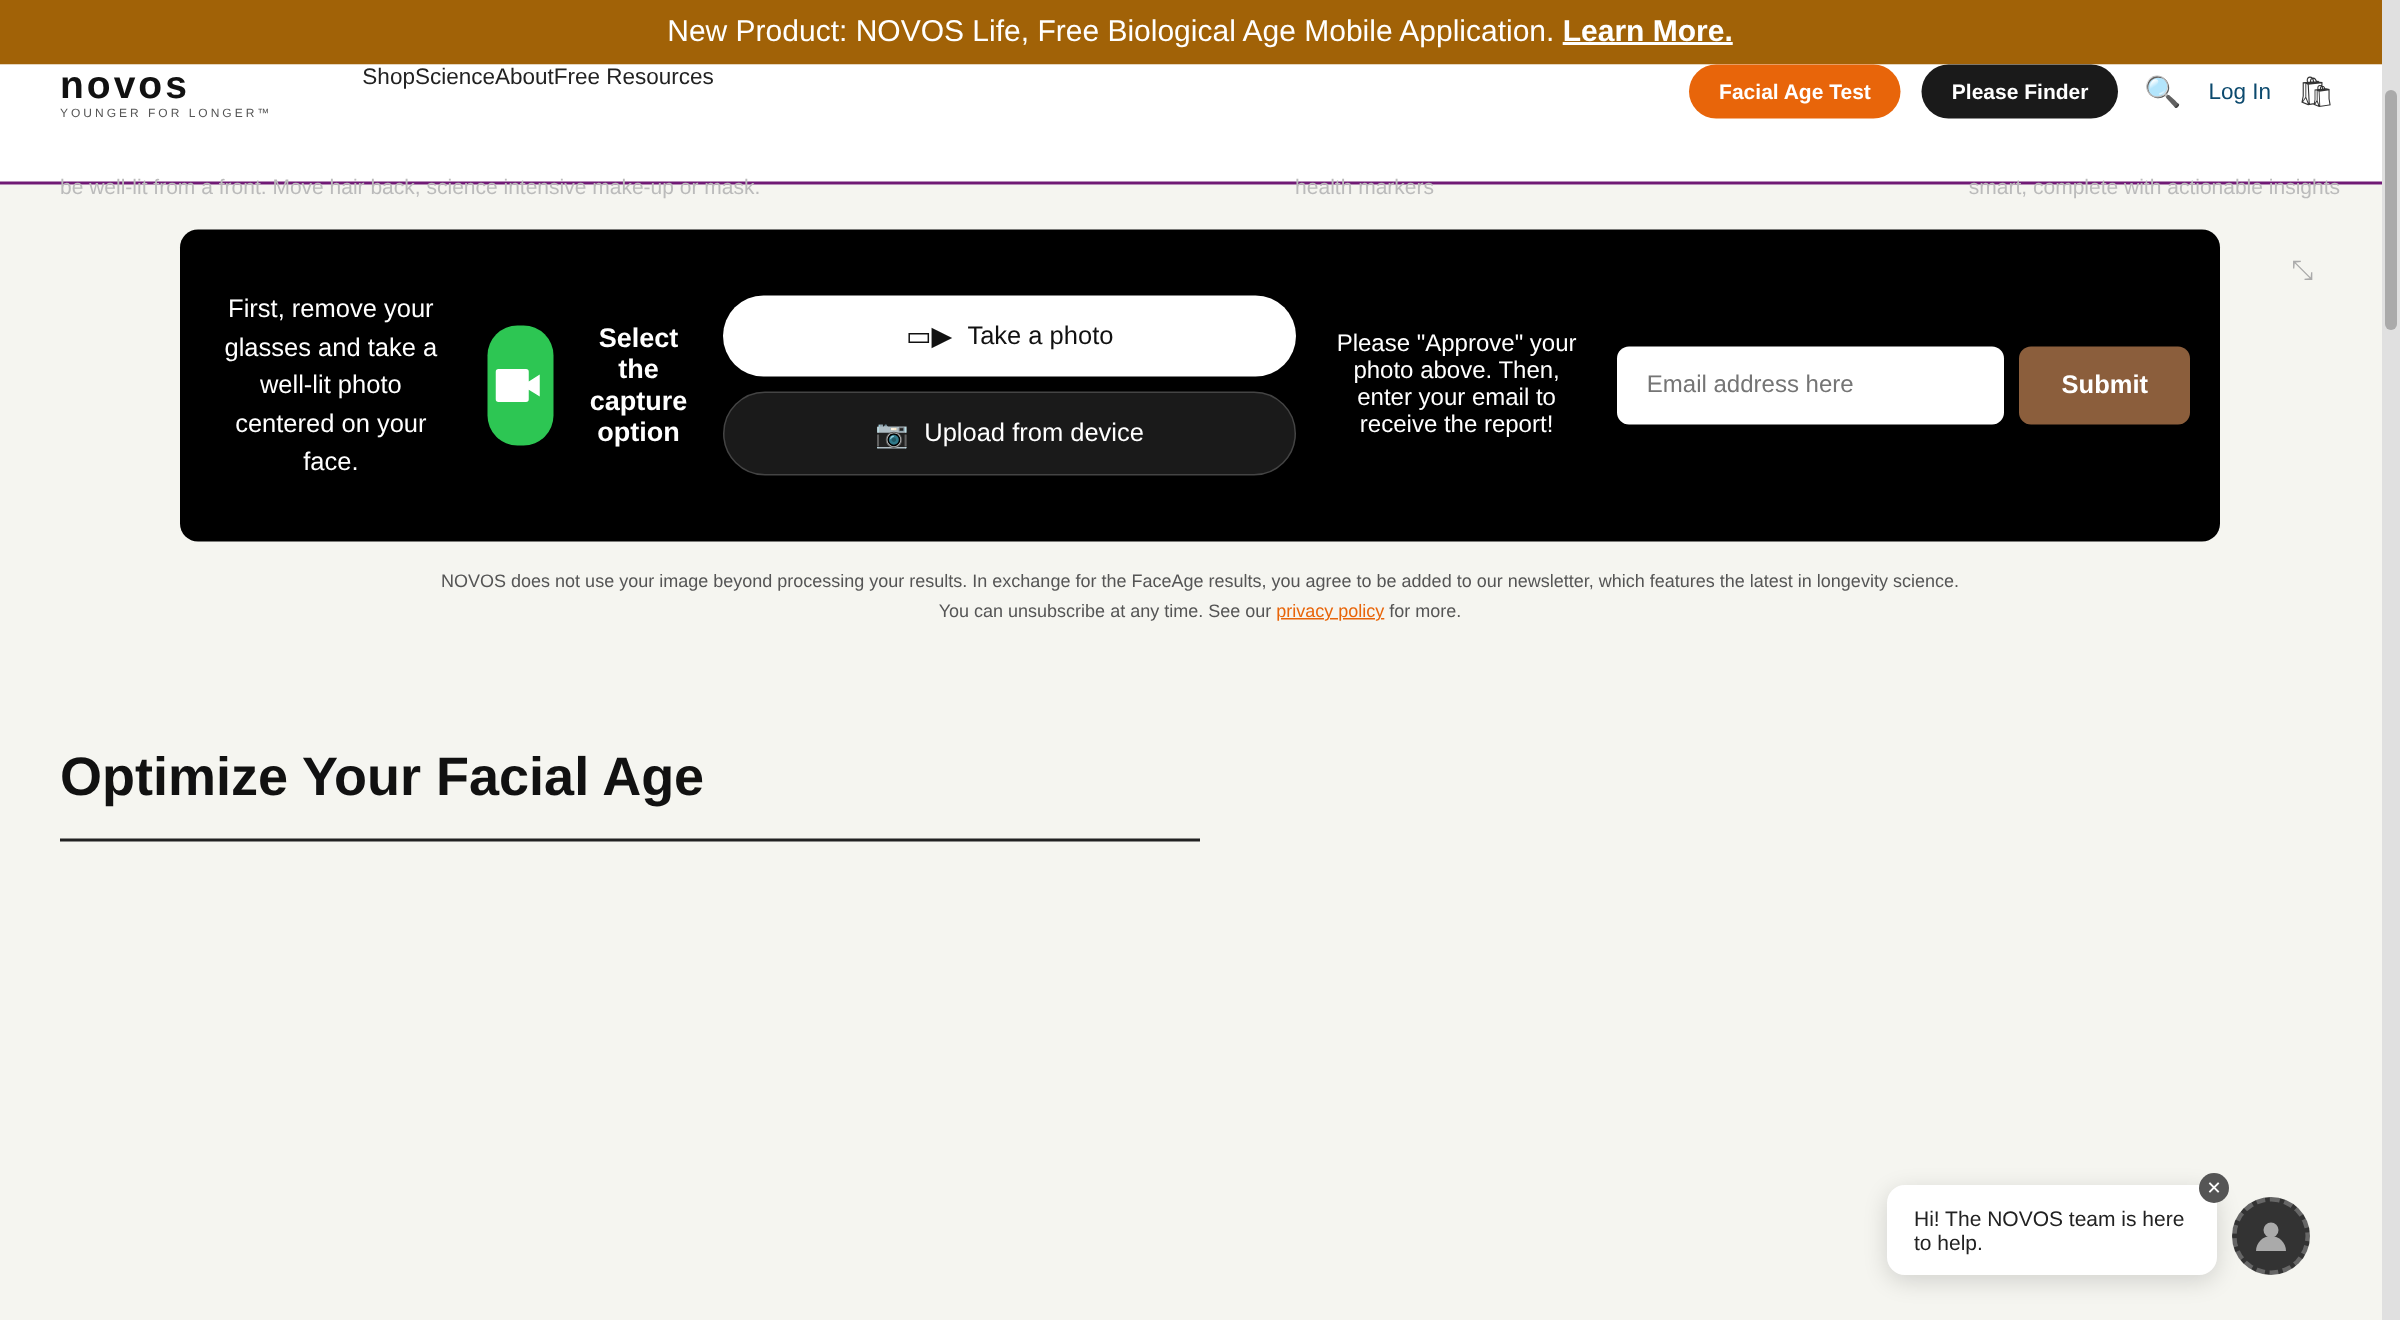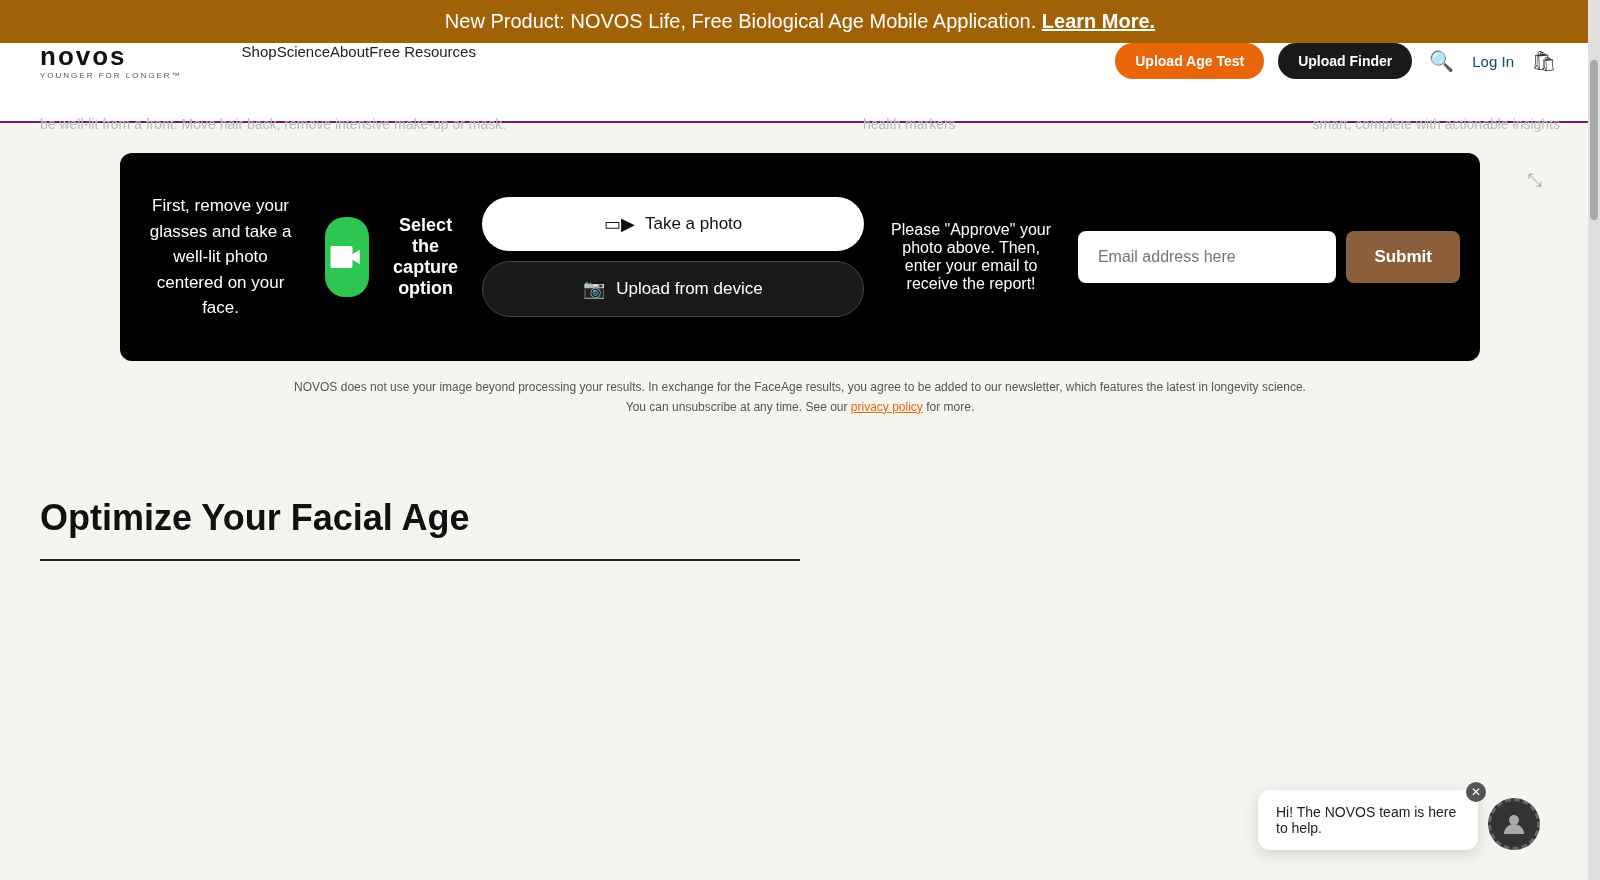--- a/index.html
+++ b/index.html
@@ -371,34 +371,34 @@
     <span class="logo-text">novos</span>
     <span class="logo-sub">YOUNGER FOR LONGER™</span>
   </div>
   <nav class="nav-links">
     <a class="nav-link" href="#">Shop</a>
     <a class="nav-link" href="#">Science</a>
     <a class="nav-link" href="#">About</a>
     <a class="nav-link" href="#">Free Resources</a>
   </nav>
   <div class="nav-actions">
-    <button class="btn-facial-test">Upload Age Test</button>
-    <button class="btn-product-finder">Upload Finder</button>
+    <button class="btn-facial-test">Facial Age Test</button>
+    <button class="btn-product-finder">Please Finder</button>
     <button class="icon-btn">
       <span>🔍</span>
     </button>
     <a class="log-in-link" href="#">Log In</a>
     <button class="icon-btn">
       <span>🛍</span>
     </button>
   </div>
 </header>
 
 <div class="bg-text-section">
-  <span>be well-lit from a front. Move hair back, remove intensive make-up or mask.</span>
+  <span>be well-lit from a front. Move hair back, science intensive make-up or mask.</span>
   <span>health markers</span>
   <span>smart, complete with actionable insights</span>
 </div>
 
 <div class="collapse-icon">⤡</div>
 
 <div class="main-content">
   <div class="black-card">
 
     <p class="card-instruction">First, remove your glasses and take a well-lit photo centered on your face.</p>

